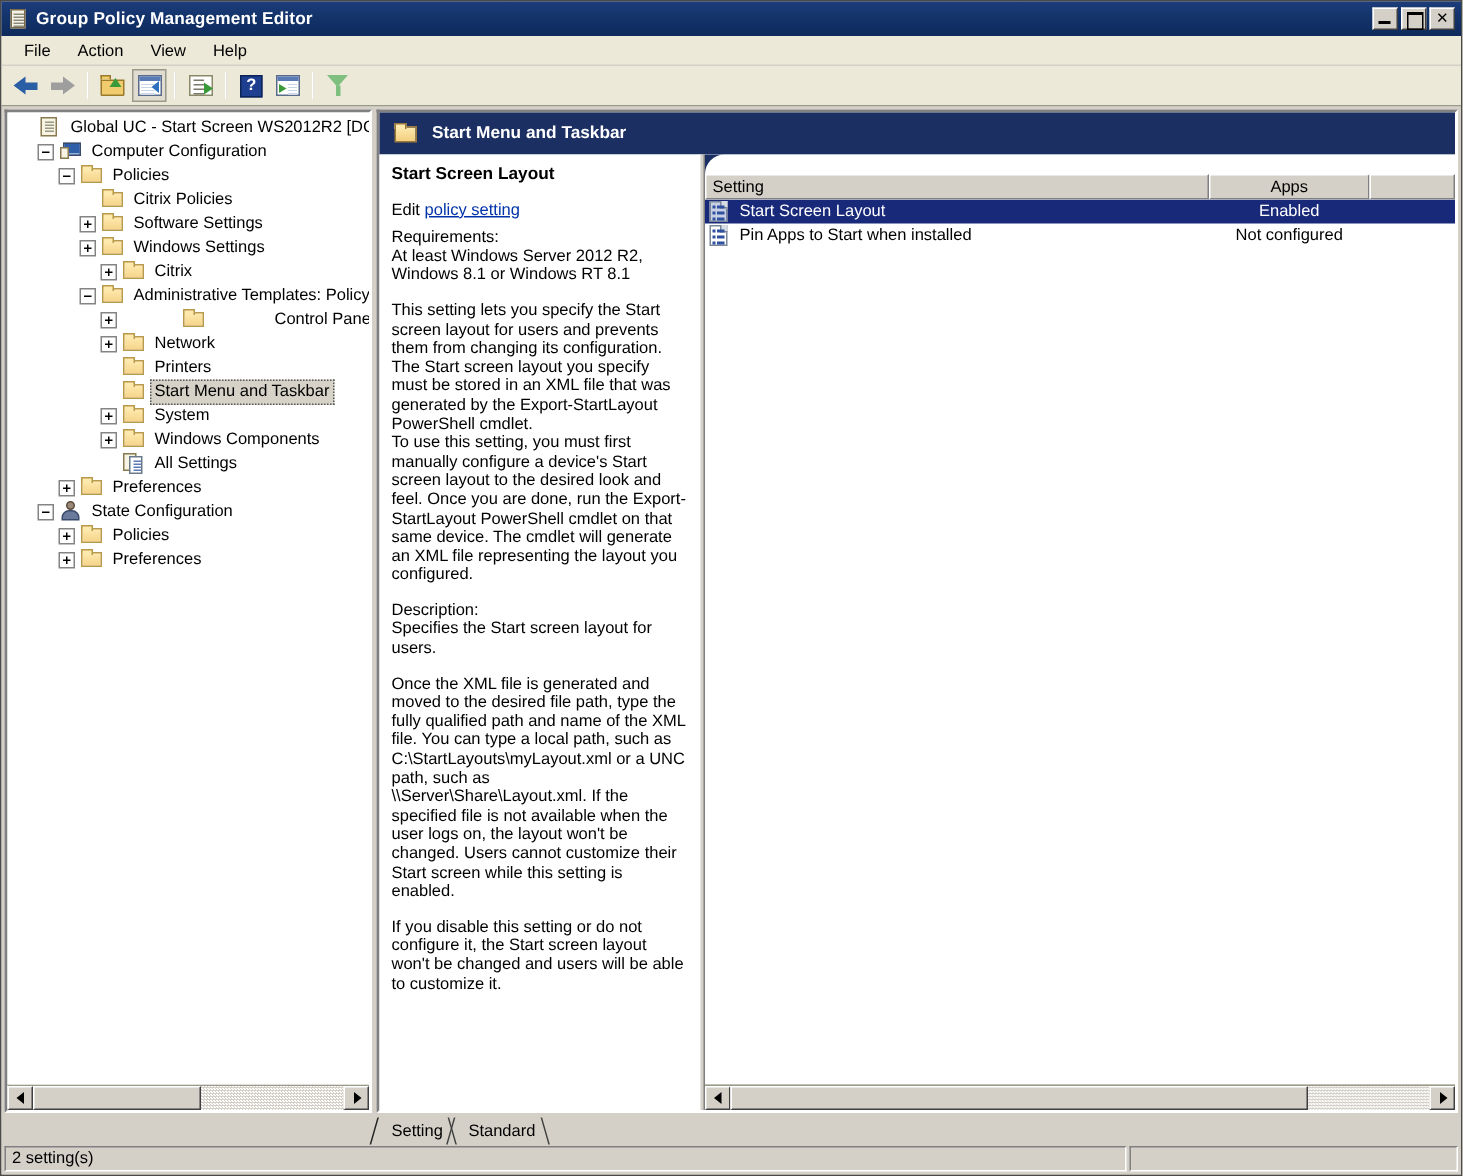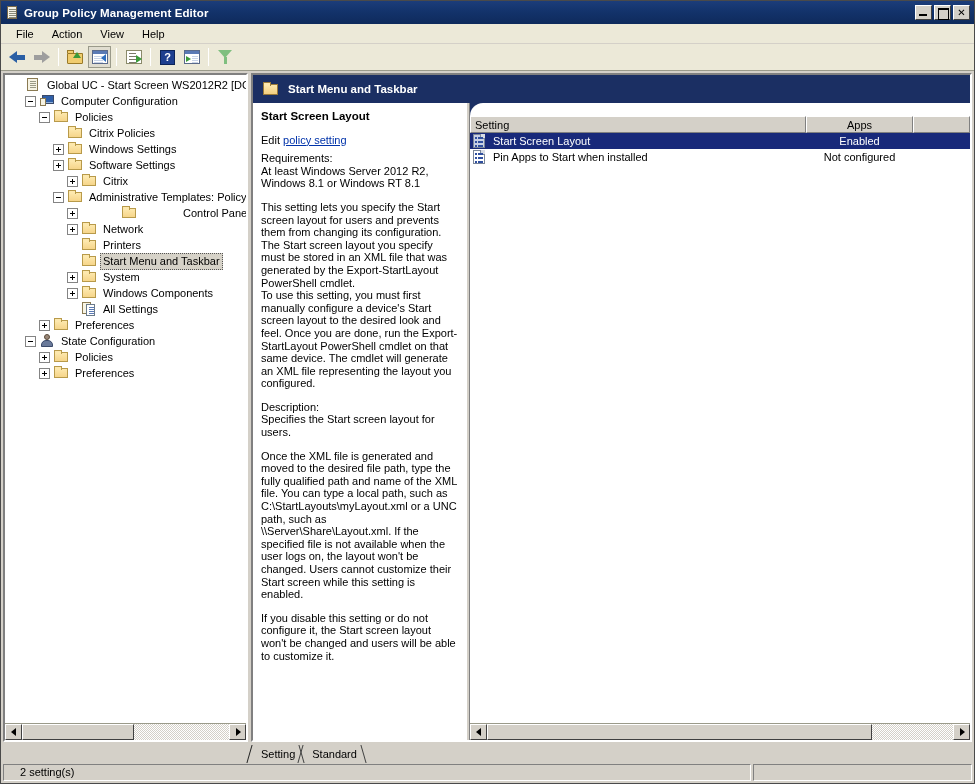--- a/index.html
+++ b/index.html
@@ -305,21 +305,21 @@
   .tab.active { font-weight:normal; }
   .tab.active .slant-l { border-left:1px solid #222; }
 
   
   .statusbar {
     height:20px; flex:0 0 auto;
     display:flex; align-items:center;
     background:#d4d0c8; padding:0 2px 2px 2px;
   }
   .status-cell {
-    height:17px; display:flex; align-items:center; padding-left:16px;
+    height:17px; display:flex; align-items:center; padding-left:4px;
     border:1px solid; border-color:#808080 #fff #fff #808080;
     font-size:11px; color:#000;
   }
   .status-cell.main { flex:0 0 748px; }
   .status-cell.right { flex:1 1 auto; margin-left:2px; }
 </style>
 </head>
 <body>
 
 <div class="app">
@@ -436,28 +436,28 @@
               <span class="ticon">
                 <span class="folder"></span>
               </span>
               <span class="tlabel">Citrix Policies</span>
             </div>
             <div class="trow" style="padding-left: 46px;">
               <span class="expander plus"></span>
               <span class="ticon">
                 <span class="folder"></span>
               </span>
+              <span class="tlabel">Software Settings</span>
+            </div>
+            <div class="trow" style="padding-left: 46px;">
+              <span class="expander plus"></span>
+              <span class="ticon">
+                <span class="folder"></span>
+              </span>
               <span class="tlabel">Windows Settings</span>
-            </div>
-            <div class="trow" style="padding-left: 46px;">
-              <span class="expander plus"></span>
-              <span class="ticon">
-                <span class="folder"></span>
-              </span>
-              <span class="tlabel">Software Settings</span>
             </div>
             <div class="trow" style="padding-left: 60px;">
               <span class="expander plus"></span>
               <span class="ticon">
                 <span class="folder"></span>
               </span>
               <span class="tlabel">Citrix</span>
             </div>
             <div class="trow" style="padding-left: 46px;">
               <span class="expander"></span>

